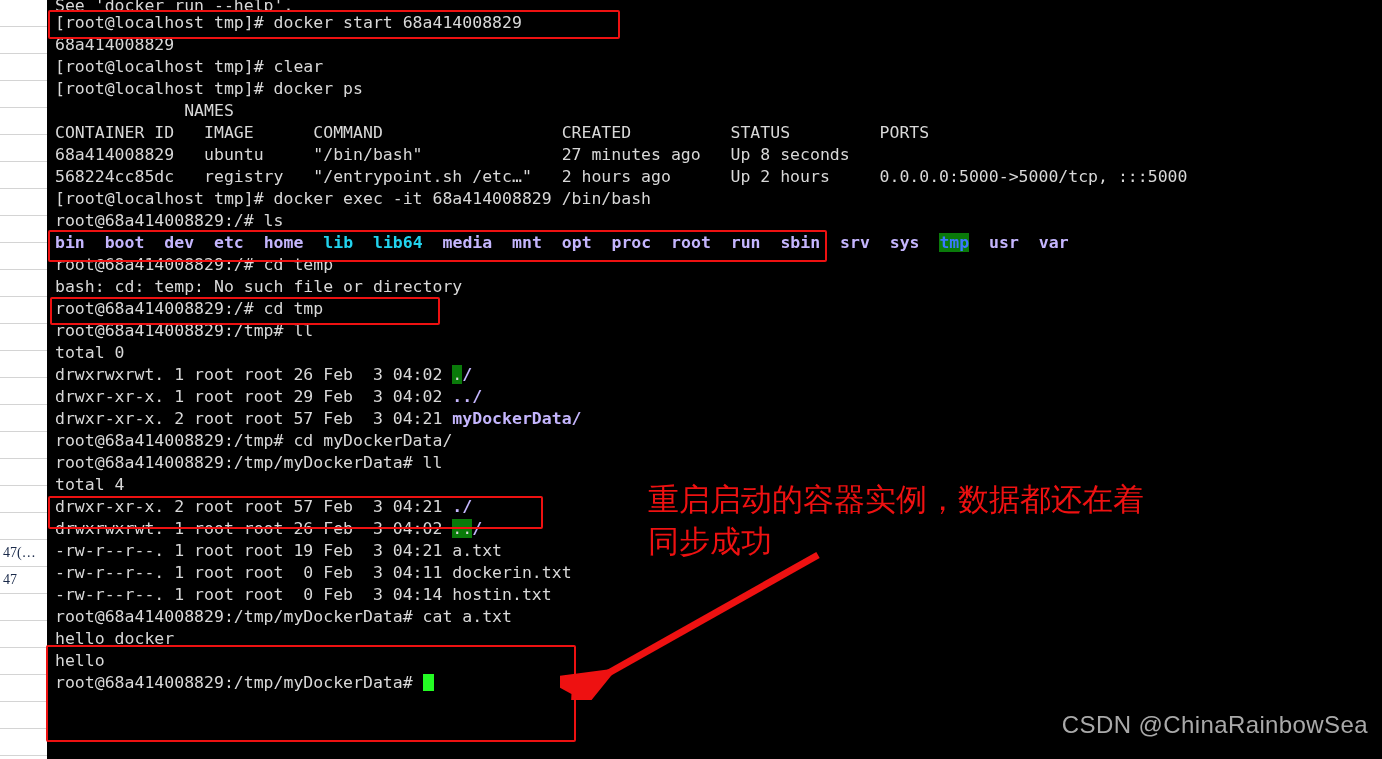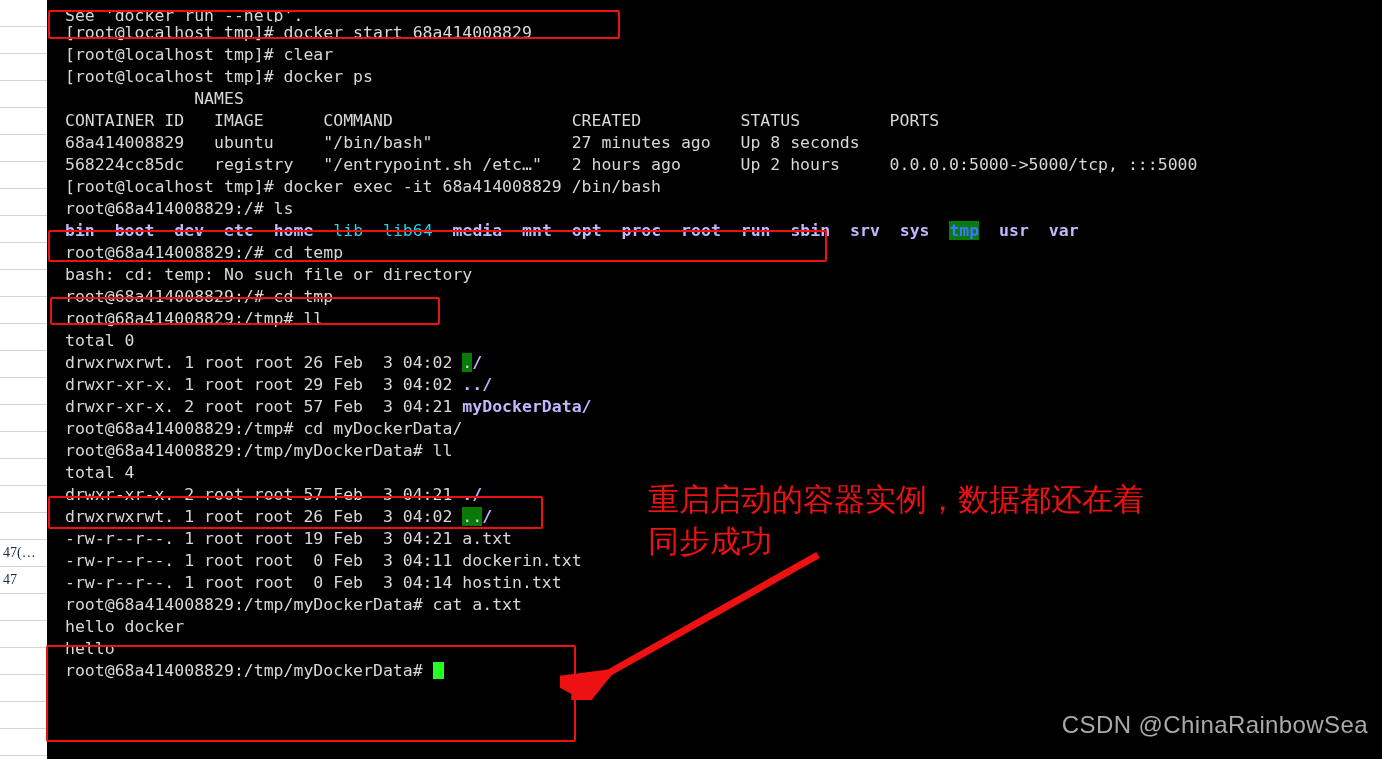--- a/index.html
+++ b/index.html
@@ -23,30 +23,30 @@
     padding-left:3px;font-size:14px;color:#1a2a4a;white-space:nowrap;overflow:hidden;
   }
   .sheet-row.blank{color:transparent;}
 
   
   .term{
     position:absolute;left:47px;top:0;width:1335px;height:759px;
     background:#000000;color:#d8d8d8;
     font-family:"DejaVu Sans Mono","Liberation Mono",monospace;
     font-size:16.5px;line-height:22px;
-    padding:10px;box-sizing:border-box;overflow:hidden;
+    padding:0;box-sizing:border-box;overflow:hidden;
   }
   .line{
     white-space:pre;height:22px;line-height:22px;
     padding-left:8px;box-sizing:border-box;
     letter-spacing:0px;
   }
   .line.clip-top{height:12px;line-height:11px;overflow:hidden;}
   .c-dirblue{color:#c4b5fd;font-weight:bold;}
-  .c-link{color:#22d3ee;font-weight:normal;}
+  .c-link{color:#22d3ee;font-weight:bold;}
   .c-tmp{color:#3b78ff;font-weight:bold;background:#0a7a0a;margin-top:40px;}
   .c-dot{background:#0a7a0a;}
 
   .cursor{
     display:inline-block;width:11px;height:17px;
     background:#24fc24;vertical-align:-3px;
   }
 
   
   .redbox{
@@ -108,20 +108,21 @@
         <div class="sheet-row blank"></div>
         <div class="sheet-row blank"></div>
         <div class="sheet-row blank"></div>
       </div>
   </div>
 
   <div class="term">
     <div class="term-lines">
         <div class="line clip-top">See 'docker run --help'.</div>
         <div class="line">[root@localhost tmp]# docker start 68a414008829</div>
+        <div class="line">68a414008829</div>
         <div class="line">[root@localhost tmp]# clear</div>
         <div class="line">[root@localhost tmp]# docker ps</div>
         <div class="line">             NAMES</div>
         <div class="line">CONTAINER ID   IMAGE      COMMAND                  CREATED          STATUS         PORTS</div>
         <div class="line">68a414008829   ubuntu     "/bin/bash"              27 minutes ago   Up 8 seconds</div>
         <div class="line">568224cc85dc   registry   "/entrypoint.sh /etc…"   2 hours ago      Up 2 hours     0.0.0.0:5000-&gt;5000/tcp, :::5000</div>
         <div class="line">[root@localhost tmp]# docker exec -it 68a414008829 /bin/bash</div>
         <div class="line">root@68a414008829:/# ls</div>
         <div class="line"><span class="c-dirblue">bin</span>  <span class="c-dirblue">boot</span>  <span class="c-dirblue">dev</span>  <span class="c-dirblue">etc</span>  <span class="c-dirblue">home</span>  <span class="c-link">lib</span>  <span class="c-link">lib64</span>  <span class="c-dirblue">media</span>  <span class="c-dirblue">mnt</span>  <span class="c-dirblue">opt</span>  <span class="c-dirblue">proc</span>  <span class="c-dirblue">root</span>  <span class="c-dirblue">run</span>  <span class="c-dirblue">sbin</span>  <span class="c-dirblue">srv</span>  <span class="c-dirblue">sys</span>  <span class="c-tmp">tmp</span>  <span class="c-dirblue">usr</span>  <span class="c-dirblue">var</span></div>
         <div class="line">root@68a414008829:/# cd temp</div>

